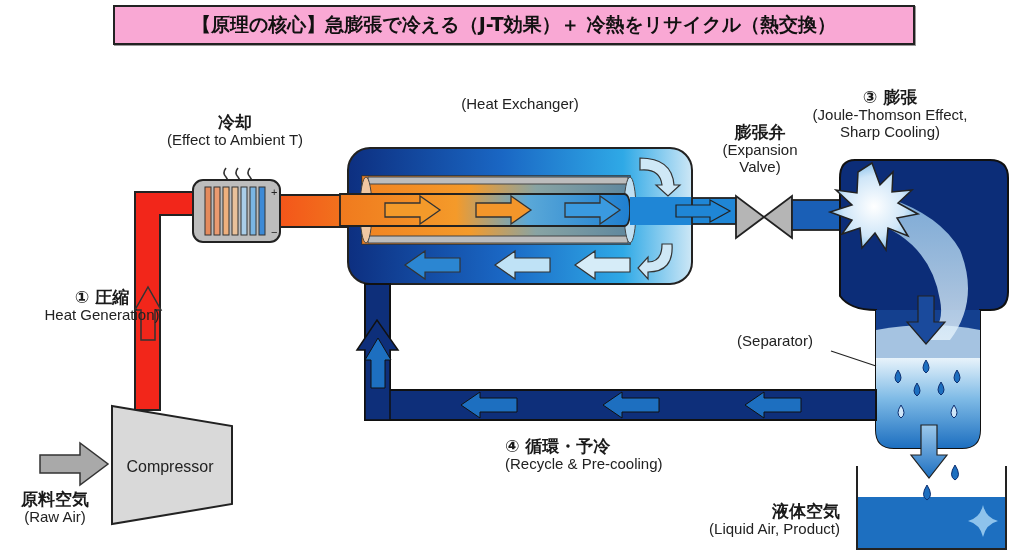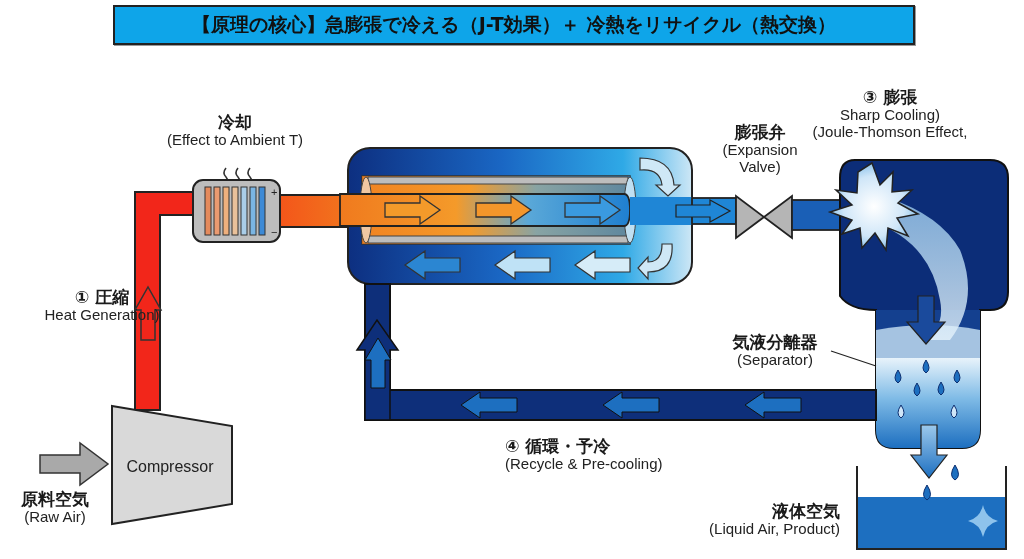--- a/index.html
+++ b/index.html
@@ -1,21 +1,21 @@
 <!DOCTYPE html>
 <html><head>
 <meta charset="utf-8">
 <style>
   html,body{margin:0;padding:0;background:#ffffff;}
   body{width:1024px;height:559px;overflow:hidden;position:relative;font-family:"DejaVu Sans","Liberation Sans",sans-serif;}
   #stage{position:absolute;left:0;top:0;width:1024px;height:559px;}
   .lbl{position:absolute;text-align:center;color:#222;line-height:1.12;}
   .jp{font-weight:bold;font-size:17px;color:#1a1a1a;}
   .en{font-family:"Liberation Sans",sans-serif;font-size:15px;color:#222;}
-  #title-box{position:absolute;left:113px;top:5px;width:798px;height:36px;border:2px solid #222;box-shadow:1px 1px 0 #999;background:#0ea5e9;
+  #title-box{position:absolute;left:113px;top:5px;width:798px;height:36px;border:2px solid #222;box-shadow:1px 1px 0 #999;background:#f9a8d4;
     display:flex;align-items:center;justify-content:center;font-weight:bold;font-size:19px;color:#111;white-space:nowrap;}
   svg text{font-family:"Liberation Sans",sans-serif;}
 </style>
 </head>
 <body>
 
 <div id="title-box">【原理の核心】急膨張で冷える（J-T効果）＋ 冷熱をリサイクル（熱交換）</div>
 
 <svg id="stage" width="1024" height="559" viewBox="0 0 1024 559" xmlns="http://www.w3.org/2000/svg">
   <defs>
@@ -167,36 +167,36 @@
   <div class="jp">① 圧縮</div>
   <div class="en">Heat Generation)</div>
 </div>
 
 <div class="lbl" style="left:135px;top:113px;width:200px;">
   <div class="jp">冷却</div>
   <div class="en">(Effect to Ambient T)</div>
 </div>
 
 <div class="lbl" style="left:420px;top:96px;width:200px;">
+  <div class="en">(Heat Exchanger)</div>
 </div>
 
 <div class="lbl" style="left:700px;top:123px;width:120px;">
   <div class="jp">膨張弁</div>
   <div class="en">(Expansion</div>
   <div class="en">Valve)</div>
 </div>
 
 <div class="lbl" style="left:790px;top:88px;width:200px;">
   <div class="jp">③ 膨張</div>
+  <div class="en">(Joule-Thomson Effect,</div>
   <div class="en">Sharp Cooling)</div>
-  <div class="en">(Joule-Thomson Effect,</div>
 </div>
 
 <div class="lbl" style="left:710px;top:333px;width:130px;">
-  <div class="jp">気液分離器</div>
   <div class="en">(Separator)</div>
 </div>
 
 <div class="lbl" style="left:505px;top:437px;width:215px;text-align:left;">
   <div class="jp">④ 循環・予冷</div>
   <div class="en">(Recycle &amp; Pre-cooling)</div>
 </div>
 
 <div class="lbl" style="left:670px;top:502px;width:170px;text-align:right;">
   <div class="jp">液体空気</div>

